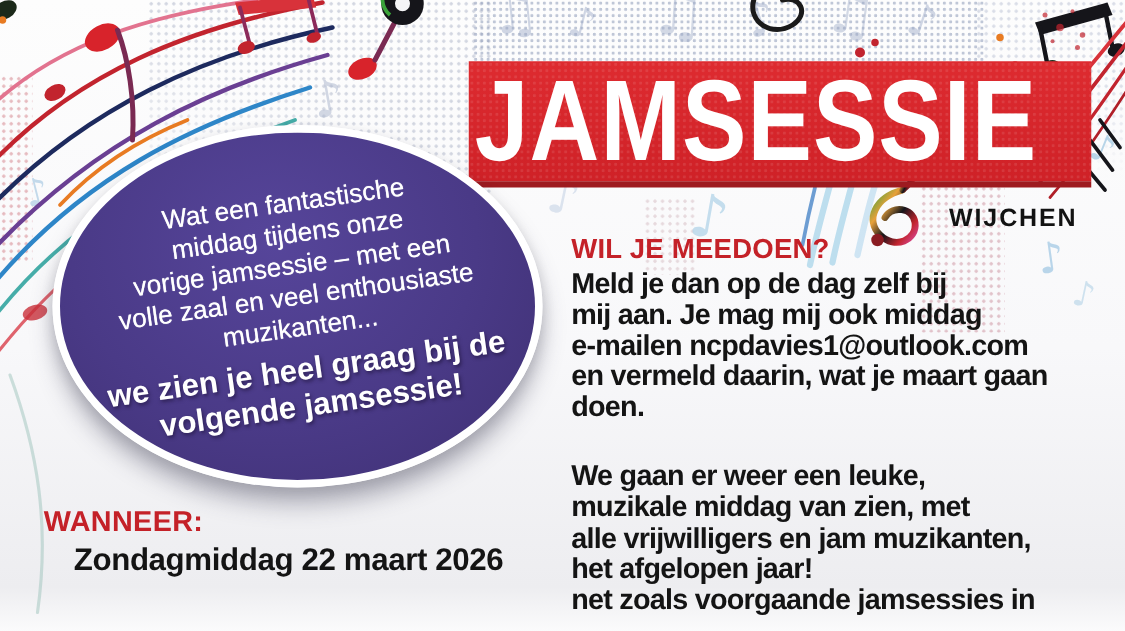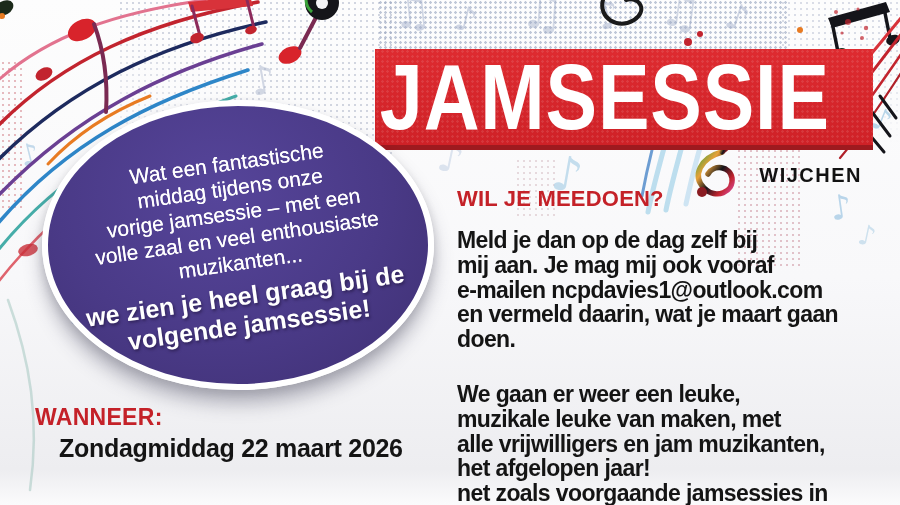--- a/index.html
+++ b/index.html
@@ -51,21 +51,21 @@
   .b-reg{font-size:21px;line-height:25px;text-shadow:0 0 .6px rgba(255,255,255,.9);}
   .b-bold{font-size:25px;line-height:29px;font-weight:bold;margin-top:7px;
     text-shadow:1px 2px 3px rgba(25,15,50,.55);}
   
   .when{position:absolute;left:35px;top:404px;z-index:7;}
   .when-label{color:#c42128;font-weight:bold;font-size:23px;letter-spacing:.3px;}
   .when-date{color:#141414;font-weight:bold;font-size:25px;letter-spacing:-.3px;margin-top:3px;padding-left:24px;}
   
   .join{position:absolute;left:457px;top:186px;width:440px;z-index:7;}
   .join-heading{color:#c42128;font-weight:bold;font-size:22px;letter-spacing:.2px;}
-  .para{margin-top:16px;}
+  .para{margin-top:2px;}
   .para.p2{margin-top:30px;}
   .pline{font-size:23px;font-weight:bold;line-height:24.8px;color:#141414;
     letter-spacing:-.6px;white-space:nowrap;}
 </style>
 </head>
 <body>
 
 <div class="stage">
 
   <div class="dots dots-a"></div>
@@ -208,27 +208,27 @@
 
   <div class="when">
     <div class="when-label">WANNEER:</div>
     <div class="when-date">Zondagmiddag 22 maart 2026</div>
   </div>
 
   <div class="join">
     <div class="join-heading">WIL JE MEEDOEN?</div>
     <div class="para p1">
       <div class="pline">Meld je dan op de dag zelf bij</div>
-      <div class="pline">mij aan. Je mag mij ook vooraf</div>
+      <div class="pline">mij aan. Je mag mij ook middag</div>
       <div class="pline">e-mailen ncpdavies1@outlook.com</div>
       <div class="pline">en vermeld daarin, wat je maart gaan</div>
       <div class="pline">doen.</div>
     </div>
     <div class="para p2">
       <div class="pline">We gaan er weer een leuke,</div>
-      <div class="pline">muzikale leuke van maken, met</div>
+      <div class="pline">muzikale middag van zien, met</div>
       <div class="pline">alle vrijwilligers en jam muzikanten,</div>
       <div class="pline">het afgelopen jaar!</div>
       <div class="pline">net zoals voorgaande jamsessies in</div>
     </div>
   </div>
 
 </div>
 
 </body></html>

